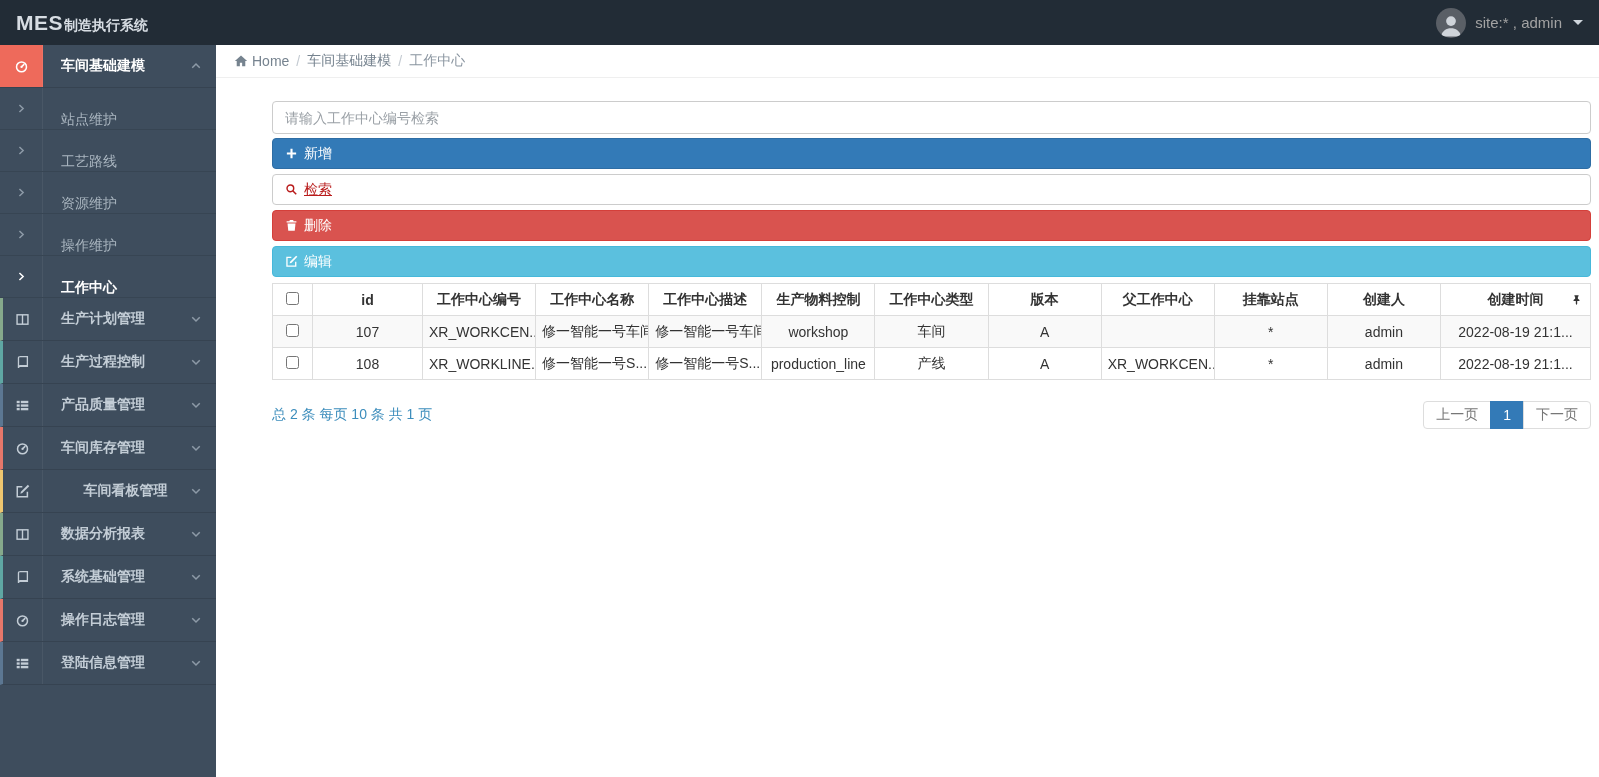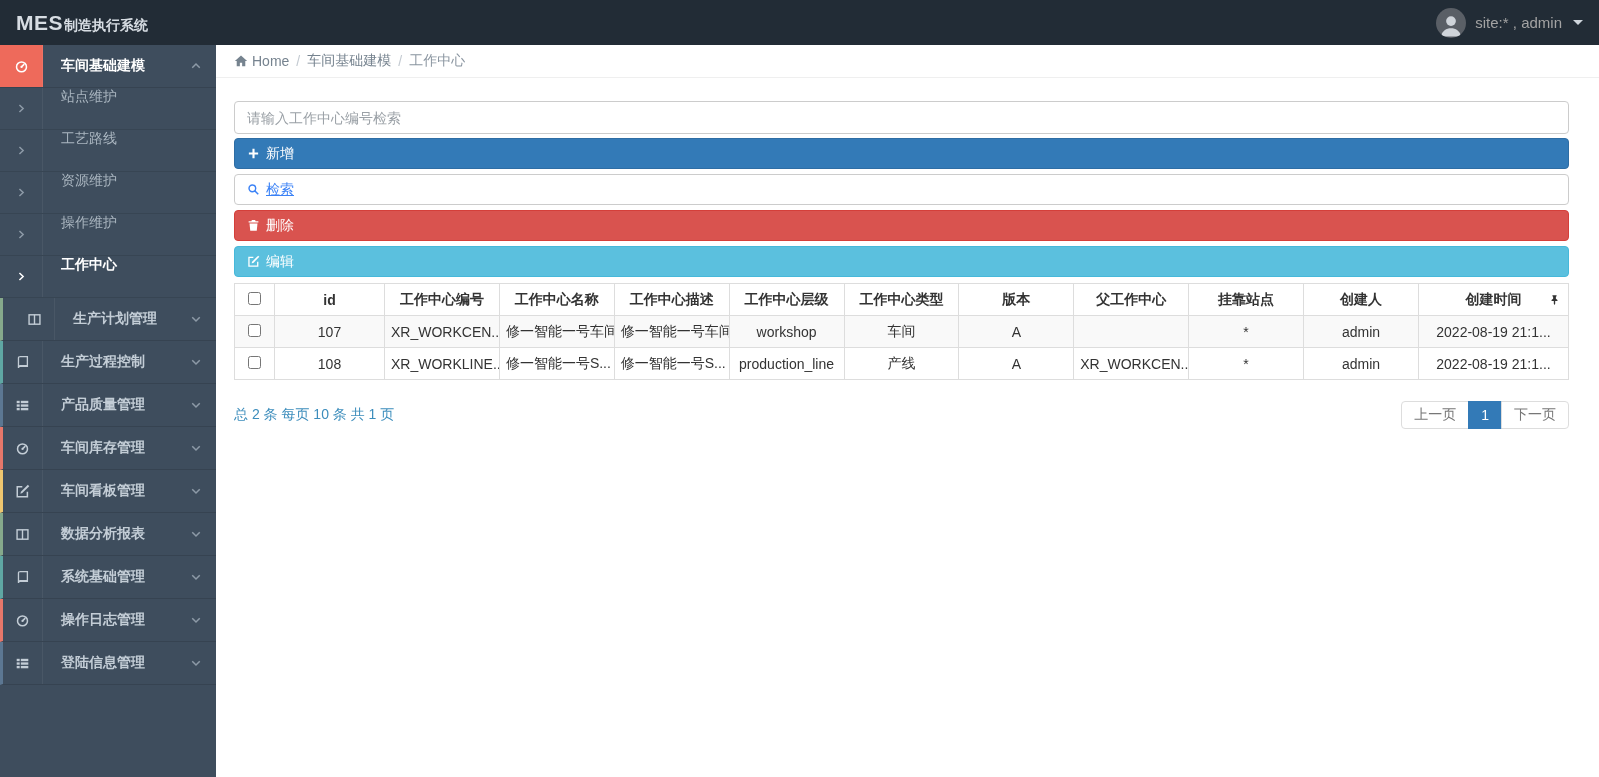--- a/index.html
+++ b/index.html
@@ -41,53 +41,53 @@
   .side-item.accent-border{border-left:3px solid transparent;}
   .side-item.accent-border .icon-cell{width:40px;}
   .icon-cell.block{color:#ffffff;}
   .side-label{flex:1;font-size:14px;font-weight:bold;color:#c3cdd6;padding-left:18px;}
   .side-item.top .side-label{color:#ffffff;}
   .chev{margin-right:14px;color:#8d9aa7;}
   .icon{display:inline-flex;}
   .icon svg{width:15px;height:15px;}
   .chev svg{width:12px;height:12px;}
   .side-sub{
-    height:42px;display:flex;align-items:flex-start;box-sizing:border-box;cursor:pointer;
+    height:42px;display:flex;align-items:flex-end;box-sizing:border-box;cursor:pointer;
     border-bottom:1px solid rgba(0,0,0,.10);
   }
   .side-sub .icon-cell{color:#8d9aa7;}
   .side-sub .icon-cell svg{width:11px;height:11px;}
   .sub-label{font-size:14px;color:#aab6c0;padding-left:18px;}
   .side-sub.active .sub-label{color:#ffffff;font-weight:bold;}
   .side-sub.active .icon-cell{color:#ffffff;}
   
   .main{position:absolute;top:45px;left:216px;right:0;bottom:0;background:#fff;overflow:hidden;}
   .breadcrumb{
     height:32px;display:flex;align-items:center;padding:0 18px;
     border-bottom:1px solid #efefef;font-size:14px;color:#76838f;gap:7px;
   }
   .breadcrumb .crumb{display:flex;align-items:center;gap:4px;cursor:pointer;}
   .breadcrumb .crumb.current{cursor:default;color:#8a95a0;}
   .breadcrumb .sep{color:#c3cad1;}
   .breadcrumb svg{width:14px;height:14px;color:#76838f;}
-  .content{padding:23px 30px 0 18px;}
+  .content{padding:23px 8px 0 18px;margin-left:38px;}
   .search-input{
     width:100%;height:33px;box-sizing:border-box;border:1px solid #ccc;border-radius:4px;
     padding:0 12px;font-size:14px;color:#555;outline:none;
   }
   .search-input::placeholder{color:#9aa0a6;}
   .toolbar{margin-top:4px;display:flex;gap:5px;flex-direction:column;}
   .btn{
     height:31px;padding:0 12px;border-radius:4px;font-size:14px;display:inline-flex;
     align-items:center;gap:6px;border:1px solid transparent;cursor:pointer;
     font-family:inherit;
   }
   .btn svg{width:13px;height:13px;}
   .btn-primary{background:#337ab7;border-color:#2e6da4;color:#fff;}
-  .btn-default{background:#fff;border-color:#ccc;color:#3b82f6;text-decoration:underline;}
+  .btn-default{background:#fff;border-color:#ccc;color:#b91c1c;text-decoration:underline;}
   .btn-danger{background:#d9534f;border-color:#d43f3a;color:#fff;}
   .btn-info{background:#5bc0de;border-color:#46b8da;color:#fff;}
   
   table.grid{margin-top:6px;border-collapse:collapse;width:100%;font-size:14px;color:#333;table-layout:fixed;}
   .grid th,.grid td{
     border:1px solid #ddd;text-align:center;height:32px;padding:0 6px;
     white-space:nowrap;overflow:hidden;box-sizing:border-box;
   }
   .grid th{font-weight:bold;position:relative;cursor:pointer;}
   .grid tbody tr:nth-child(odd){background:#f9f9f9;}
@@ -192,21 +192,21 @@
       <div class="side-sub active">
         <span class="icon-cell">
           <span class="icon">
             <svg viewBox="0 0 16 16">
               <path d="M5 2.8l5.4 5.2L5 13.2" fill="none" stroke="currentColor" stroke-width="2.2"></path>
             </svg>
           </span>
         </span>
         <span class="sub-label">工作中心</span>
       </div>
-      <div class="side-item accent-border" style="border-left-color: rgb(134, 169, 139); padding-left: 12px;">
+      <div class="side-item accent-border" style="border-left-color: rgb(134, 169, 139);">
         <span class="icon-cell">
           <span class="icon">
             <svg viewBox="0 0 16 16">
               <rect x="2.2" y="3" width="11.6" height="10" fill="none" stroke="currentColor" stroke-width="1.5"></rect>
               <path d="M8 3v10" stroke="currentColor" stroke-width="1.5"></path>
             </svg>
           </span>
         </span>
         <span class="side-label">生产计划管理</span>
         <span class="icon chev">
@@ -263,21 +263,21 @@
             </svg>
           </span>
         </span>
         <span class="side-label">车间库存管理</span>
         <span class="icon chev">
           <svg viewBox="0 0 16 16">
             <path d="M3 5.6l5 5 5-5" fill="none" stroke="currentColor" stroke-width="2"></path>
           </svg>
         </span>
       </div>
-      <div class="side-item accent-border" style="border-left-color: rgb(238, 198, 111);">
+      <div class="side-item accent-border" style="border-left-color: rgb(238, 198, 111); text-align: center;">
         <span class="icon-cell">
           <span class="icon">
             <svg viewBox="0 0 16 16">
               <path d="M13.7.8l1.5 1.5-7.4 7.4-2.1.6.6-2.1z" fill="currentColor"></path>
               <path d="M12.4 8.2v4.6H3.2V3.6h4.6V2H1.6v12.4H14V8.2z" fill="currentColor"></path>
             </svg>
           </span>
         </span>
         <span class="side-label">车间看板管理</span>
         <span class="icon chev">
@@ -420,21 +420,21 @@
     </div>
 
     <table class="grid">
       <thead>
           <tr id="table-head-row">
             <th class="col-check"><input type="checkbox" style=""></th>
             <th class="col-id"><span>id</span></th>
             <th><span>工作中心编号</span></th>
             <th><span>工作中心名称</span></th>
             <th><span>工作中心描述</span></th>
-            <th><span>工作中心层级</span></th>
+            <th><span>生产物料控制</span></th>
             <th><span>工作中心类型</span></th>
             <th><span>版本</span></th>
             <th><span>父工作中心</span></th>
             <th><span>挂靠站点</span></th>
             <th><span>创建人</span></th>
             <th class="col-last"><span>创建时间</span><span class="icon pin-icon">
                 <svg viewBox="0 0 16 16">
                   <path d="M5 1h6v1.6l-1 .6v3l2.3 1.8v1.4H9v4.1L8 15.3 7 13.5V9.4H3.7V8L6 6.2v-3L5 2.6z" fill="currentColor"></path>
                 </svg>
               </span></th>

